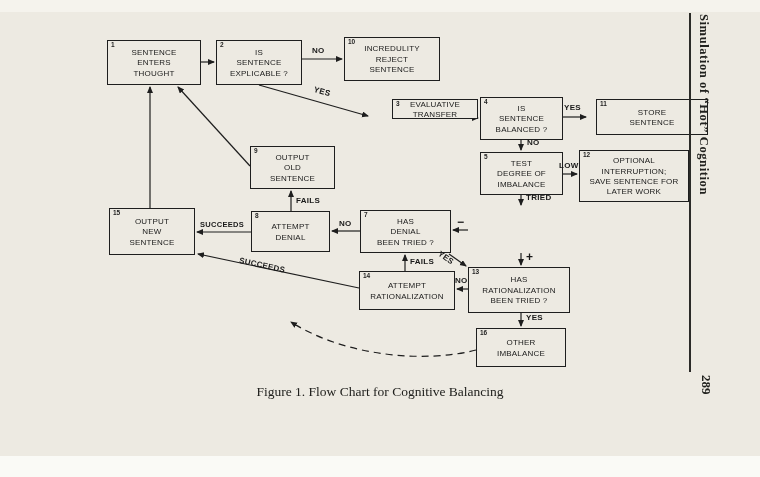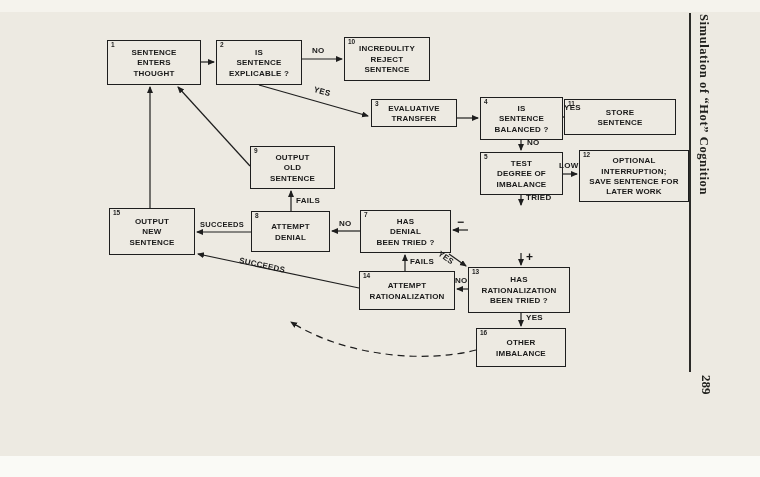--- a/index.html
+++ b/index.html
@@ -4,21 +4,21 @@
 <style>
   html,body{margin:0;padding:0;background:#d8d5cd;}
   .page{position:relative;width:760px;height:477px;background:#edeae2;overflow:hidden;
         font-family:"Liberation Sans",sans-serif;color:#1e1e1e;}
   .band-top{position:absolute;left:0;top:0;width:760px;height:12px;background:#f5f3ed;}
   .band-bottom{position:absolute;left:0;top:456px;width:760px;height:21px;background:#fafaf6;}
   .wires{position:absolute;left:0;top:0;}
   .node{position:absolute;box-sizing:border-box;border:1.4px solid #1e1e1e;background:#edeae2;
         display:flex;align-items:center;justify-content:center;text-align:center;}
   .nnum{position:absolute;top:1px;left:3px;font-size:6.5px;font-weight:bold;line-height:1;}
-  .nlabel{font-size:8px;font-weight:bold;letter-spacing:.2px;line-height:1.3;
+  .nlabel{font-size:8px;font-weight:normal;letter-spacing:.2px;line-height:1.3;
           white-space:pre-line;padding-top:2px;color:#191919;}
   .elabel{position:absolute;font-size:8px;font-weight:bold;letter-spacing:.3px;color:#191919;line-height:1;}
   .sign{font-size:12px;font-weight:bold;}
   .caption{position:absolute;left:0;top:384px;width:760px;text-align:center;
            font-family:"Liberation Serif",serif;font-size:13.5px;color:#21211e;}
   .rule{position:absolute;left:689px;top:13px;width:2px;height:359px;background:#2b2b28;}
   .mtitle{position:absolute;left:696px;top:14px;writing-mode:vertical-rl;
           font-family:"Liberation Serif",serif;font-weight:bold;font-size:12.5px;
           letter-spacing:.6px;color:#21211e;}
   .pnum{position:absolute;left:698px;top:375px;writing-mode:vertical-rl;
@@ -68,38 +68,38 @@
     <span class="nlabel">SENTENCE
 ENTERS
 THOUGHT</span>
   </div>
   <div class="node" style="left:216px;top:40px;width:86px;height:45px">
     <span class="nnum">2</span>
     <span class="nlabel">IS
 SENTENCE
 EXPLICABLE ?</span>
   </div>
-  <div class="node" style="left:344px;top:37px;width:86px;height:44px">
+  <div class="node" style="left:344px;top:37px;width:96px;height:44px">
     <span class="nnum">10</span>
     <span class="nlabel">INCREDULITY
 REJECT
 SENTENCE</span>
   </div>
-  <div class="node" style="left:371px;top:99px;width:86px;height:28px">
+  <div class="node" style="left:392px;top:99px;width:86px;height:20px">
     <span class="nnum">3</span>
     <span class="nlabel">EVALUATIVE
 TRANSFER</span>
   </div>
   <div class="node" style="left:480px;top:97px;width:83px;height:43px">
     <span class="nnum">4</span>
     <span class="nlabel">IS
 SENTENCE
 BALANCED ?</span>
   </div>
-  <div class="node" style="left:564px;top:99px;width:112px;height:36px">
+  <div class="node" style="left:596px;top:99px;width:112px;height:36px">
     <span class="nnum">11</span>
     <span class="nlabel">STORE
 SENTENCE</span>
   </div>
   <div class="node" style="left:579px;top:150px;width:110px;height:52px">
     <span class="nnum">12</span>
     <span class="nlabel">OPTIONAL
 INTERRUPTION;
 SAVE SENTENCE FOR
 LATER WORK</span>
@@ -160,17 +160,18 @@
   <span class="elabel sign" style="left:526px;top:251px">+</span>
   <span class="elabel" style="left:339px;top:220px">NO</span>
   <span class="elabel" style="left:441px;top:250px;transform:rotate(35deg);transform-origin:0 0">YES</span>
   <span class="elabel" style="left:200px;top:221px;font-size:7.5px">SUCCEEDS</span>
   <span class="elabel" style="left:296px;top:197px">FAILS</span>
   <span class="elabel" style="left:455px;top:277px">NO</span>
   <span class="elabel" style="left:526px;top:314px">YES</span>
   <span class="elabel" style="left:410px;top:258px">FAILS</span>
   <span class="elabel" style="left:240px;top:257px;transform:rotate(12deg);transform-origin:0 0">SUCCEEDS</span>
 
+  <div class="caption">Figure 1.  Flow Chart for Cognitive Balancing</div>
   <div class="rule"></div>
   <div class="mtitle">Simulation of “Hot” Cognition</div>
   <div class="pnum">289</div>
 
 </div>
 
 </body></html>

